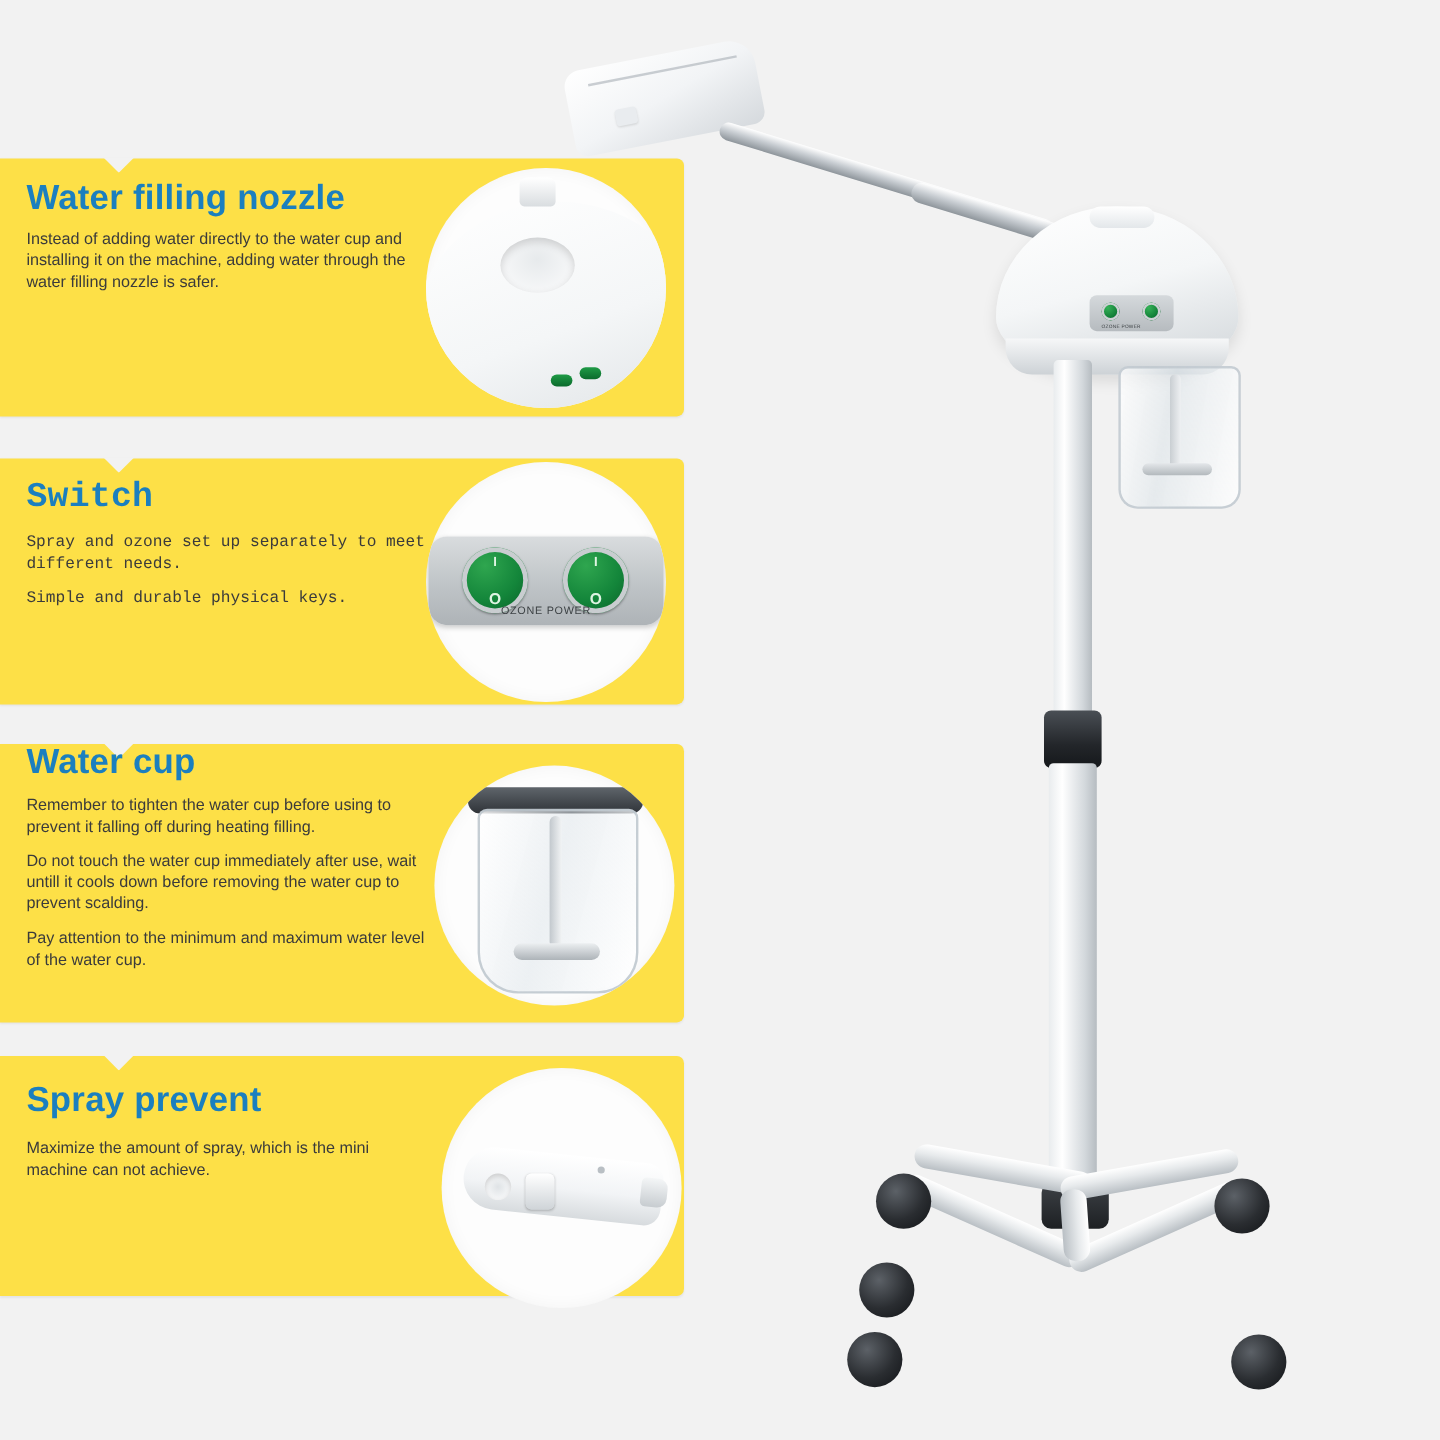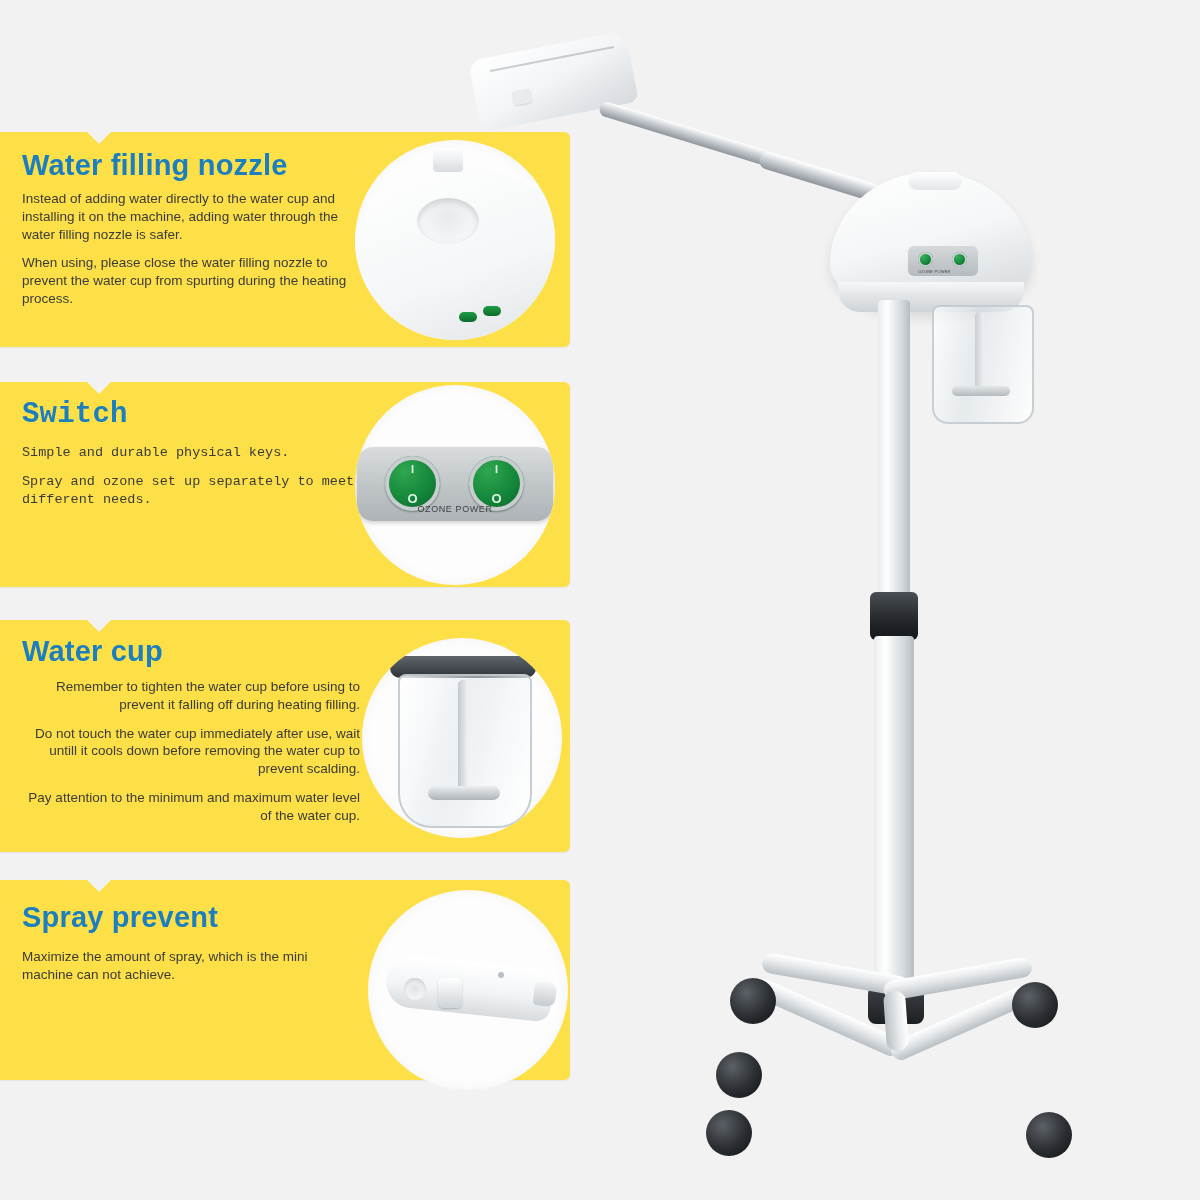--- a/index.html
+++ b/index.html
@@ -60,21 +60,21 @@
   #panel1 .txtcol { top: 58px; }
 
   
   #panel2 { top: 382px; width: 570px; height: 205px; }
   #panel2 .heading { font-size: 29px; }
   #panel2 .txtcol { top: 62px; font-family: Liberation Mono, monospace; }
 
   
   #panel3 { top: 620px; width: 570px; height: 232px; }
   #panel3 .heading { font-size: 29px; }
-  #panel3 .txtcol { top: 58px; text-align: right; }
+  #panel3 .txtcol { top: 42px; }
 
   
   #panel4 { top: 880px; width: 570px; height: 200px; }
   #panel4 .heading { font-size: 29px; }
   #panel4 .txtcol { top: 68px; }
 
   
   .notch {
     position: absolute;
     top: -1px; left: 86px;
@@ -236,40 +236,39 @@
     <div class="caster" style="left:706px; top:1110px;"></div>
     <div class="caster" style="left:1026px; top:1112px;"></div>
     <div class="caster" style="left:716px; top:1052px;"></div>
   </div>
 
   <div class="panel" id="panel1">
     <div class="notch"></div>
     <div class="txtcol">
       <div class="heading" style="position:absolute; top:-40px; left:0;">Water filling nozzle</div>
       <p class="para"> Instead of adding water directly to the water cup and installing it on the machine, adding water through the water filling nozzle is safer.</p>
-      <p class="para">When using, please close the water filling nozzle to prevent the water cup from spurting during the heating process.</p>
     </div>
 
     <div class="photo-circle" style="left:355px; top:8px; width:200px; height:200px;">
 
       <div style="position:absolute; left:-10px; top:28px; width:240px; height:190px; background:linear-gradient(160deg,#ffffff 0%,#f4f6f7 55%,#dde1e4 100%); border-radius:50% 50% 38% 38% / 58% 58% 42% 42%;"></div>
 
       <div style="position:absolute; left:62px; top:58px; width:62px; height:46px; border-radius:50%; background:radial-gradient(ellipse at 50% 40%, #e7eaec 0%, #f6f7f8 70%); box-shadow: inset 0 3px 7px rgba(0,0,0,.16);"></div>
       <div style="position:absolute; left:78px; top:8px; width:30px; height:24px; background:linear-gradient(180deg,#ffffff,#d9dde0); border-radius:6px 6px 4px 4px;"></div>
       <div style="position:absolute; left:104px; top:172px; width:18px; height:10px; border-radius:6px; background:linear-gradient(180deg,#1f9b46,#0b6b2c);"></div>
       <div style="position:absolute; left:128px; top:166px; width:18px; height:10px; border-radius:6px; background:linear-gradient(180deg,#1f9b46,#0b6b2c);"></div>
     </div>
   </div>
 
   <div class="panel" id="panel2">
     <div class="notch"></div>
     <div class="txtcol">
       <div class="heading" style="position:absolute; top:-44px; left:0;">Switch</div>
+      <p class="para">Spray and ozone set up separately to meet different needs.</p>
       <p class="para">Simple and durable physical keys.</p>
-      <p class="para">Spray and ozone set up separately to meet different needs.</p>
     </div>
 
     <div class="photo-circle" style="left:355px; top:3px; width:200px; height:200px;">
       <div class="switch-plate" style="left:2px; top:62px;">
         <div class="rocker" style="left:28px;">
           <span class="top">I</span>
           <span class="bot">O</span>
         </div>
         <div class="rocker" style="left:112px;">
           <span class="top">I</span>

